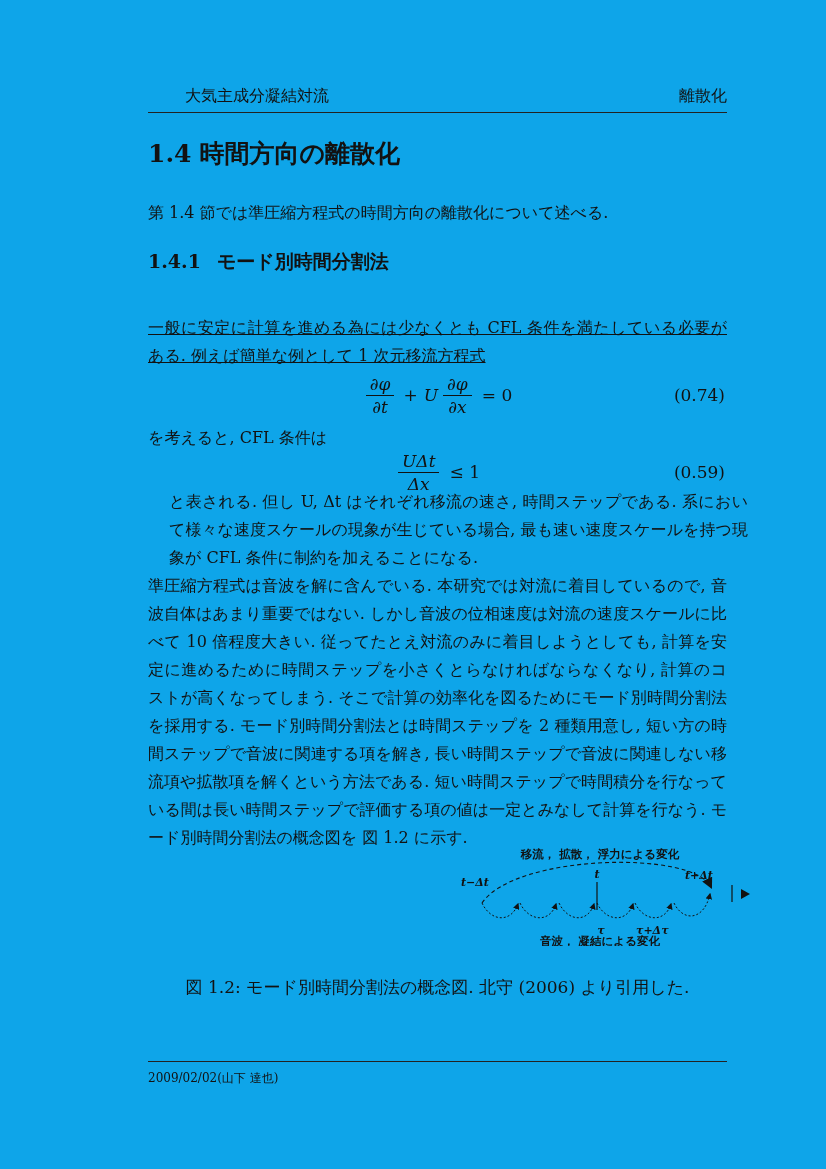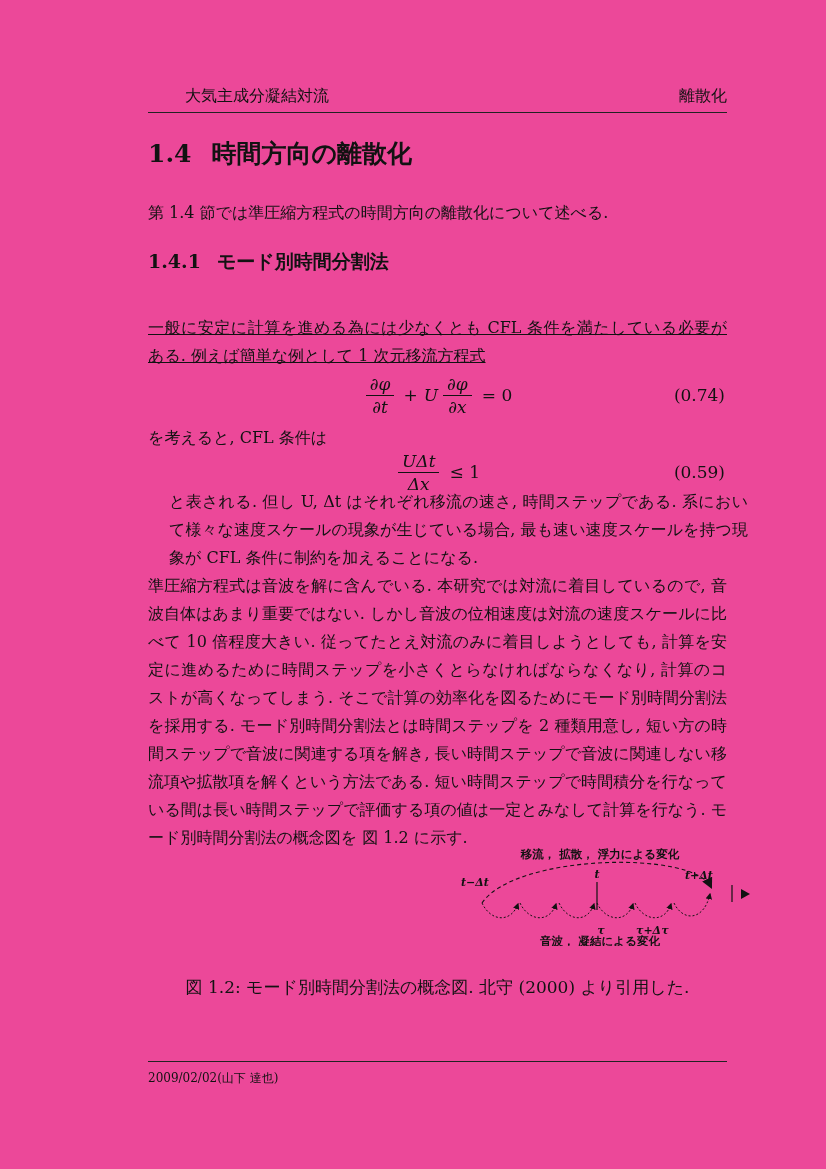--- a/index.html
+++ b/index.html
@@ -1,29 +1,29 @@
 <!DOCTYPE html>
 <html lang="ja"><head>
 <meta charset="utf-8">
 <style>
   html,body{margin:0;padding:0;}
   body{
     width:826px;height:1169px;background:#ffffff;
     font-family:"DejaVu Serif","Liberation Serif",serif;
     color:#121212;
   }
-  .page{position:relative;width:826px;height:1169px;overflow:hidden;background:#ec4899;}
+  .page{position:relative;width:826px;height:1169px;overflow:hidden;background:#0ea5e9;}
   .abs{position:absolute;}
   
   .hdr-row{left:148px;top:86px;width:579px;display:flex;justify-content:space-between;font-size:16px;line-height:20px;}
   .hdr-left{margin-left:37px;}
   .hdr-rule{left:148px;top:112px;width:579px;border-top:1px solid #222;height:0;}
   
   .h1{left:148px;top:138px;width:579px;font-size:25px;line-height:32px;font-weight:bold;}
-  .h1 .no{font-family:"DejaVu Serif","Liberation Serif",serif;margin-right:20px;}
+  .h1 .no{font-family:"DejaVu Serif","Liberation Serif",serif;margin-right:8px;}
   .h1 .ttl,.h2 .ttl{font-family:"DejaVu Sans","Liberation Sans",sans-serif;}
   .h2{left:148px;top:248px;width:579px;font-size:19px;line-height:26px;font-weight:bold;}
   .h2 .no{margin-right:16px;}
   
   .para{left:148px;top:0;width:579px;font-size:16px;line-height:28px;text-align:justify;text-justify:inter-ideograph;}
   .p-intro{top:199px;}
   .p-cfl{top:314px;text-decoration:underline;}
   .p-consider{top:424px;}
   .p-expressed{top:488px;margin-left:21px;}
   .p-mode{top:572px;}
@@ -132,18 +132,18 @@
       <text class="fig-math" x="141" y="88" text-anchor="middle">τ</text>
       <text class="fig-math" x="176" y="88" text-anchor="start">τ+Δτ</text>
 
       <line x1="272" y1="39" x2="272" y2="56" stroke="#121212" stroke-width="1.2"></line>
       <polygon points="281,43 281,53 290,48" fill="#121212"></polygon>
 
       <text class="fig-jp" x="140" y="99" text-anchor="middle">音波， 凝結による変化</text>
     </svg>
   </div>
 
-  <div class="abs caption">図 1.2: モード別時間分割法の概念図. 北守 (2000) より引用した.</div>
+  <div class="abs caption">図 1.2: モード別時間分割法の概念図. 北守 (2006) より引用した.</div>
 
   <div class="abs ftr-rule"></div>
   <div class="abs ftr-text">2009/02/02(山下 達也)</div>
 
 </div>
 
 </body></html>

